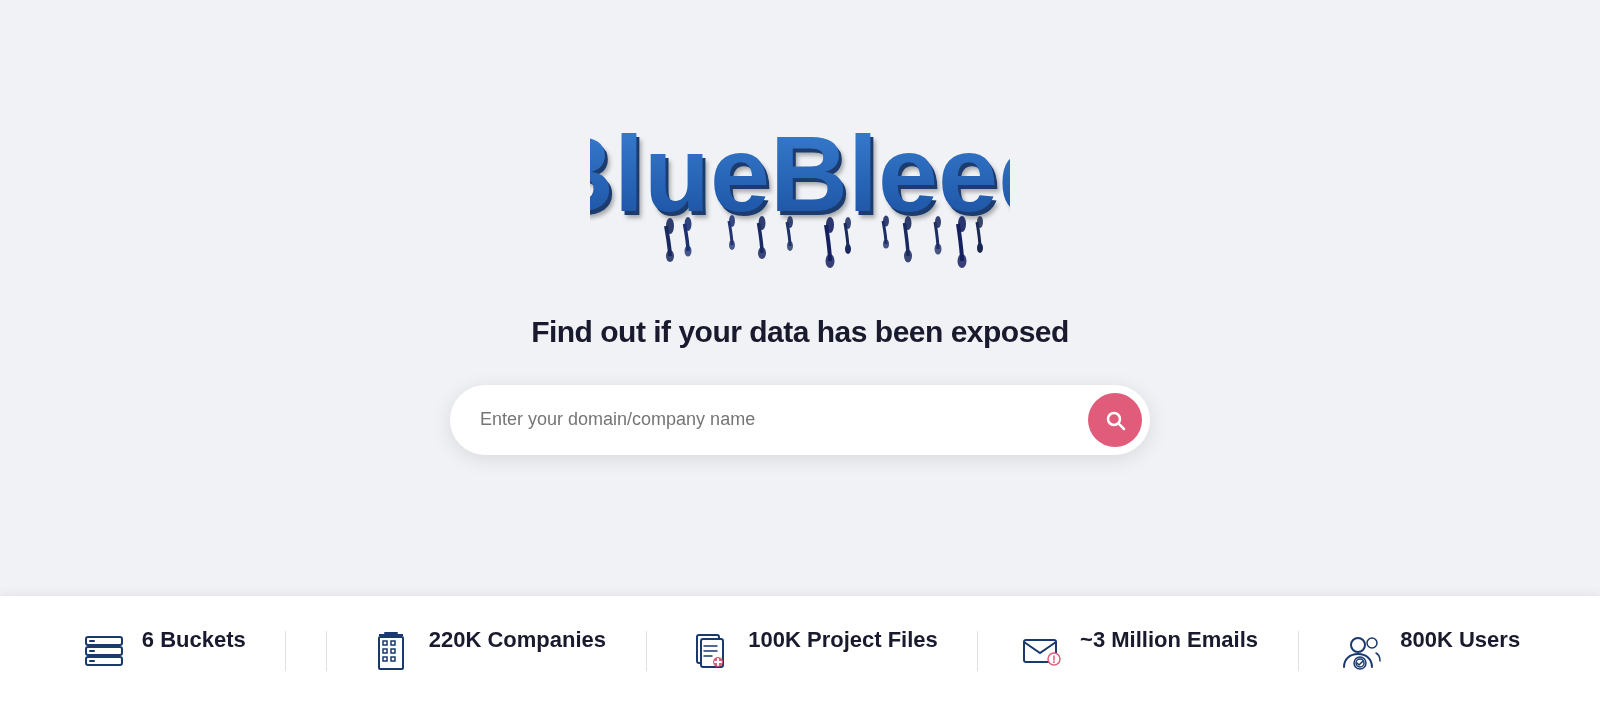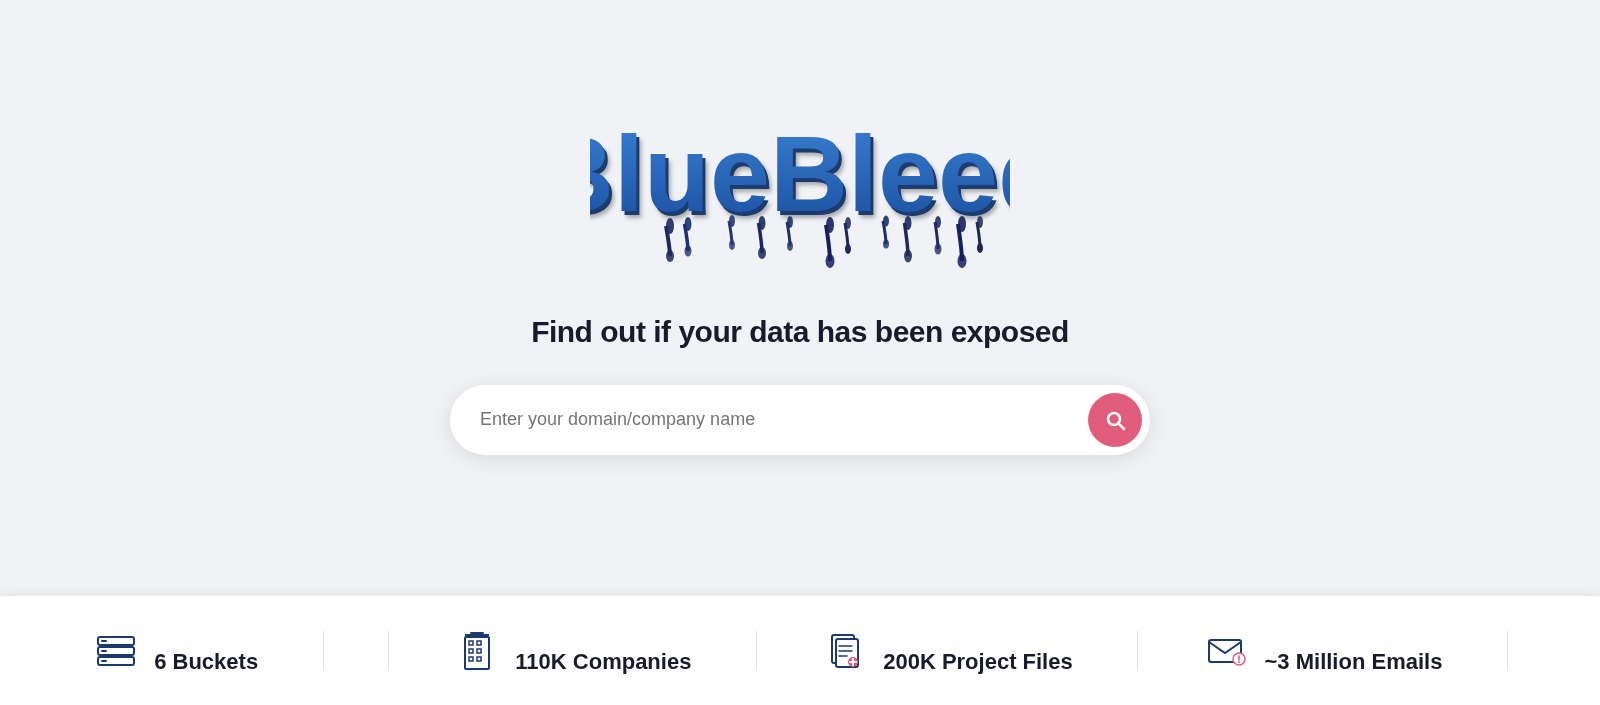--- a/index.html
+++ b/index.html
@@ -82,21 +82,21 @@
       display: flex;
       align-items: center;
       justify-content: space-around;
       border-top: 1px solid #e8e8e8;
       box-shadow: 0 -2px 10px rgba(0,0,0,0.05);
       min-height: 110px;
     }
 
     .stat-item {
       display: flex;
-      align-items: flex-end;
+      align-items: flex-start;
       gap: 14px;
     }
 
     .stat-icon {
       width: 48px;
       height: 48px;
       display: flex;
       align-items: center;
       justify-content: center;
     }
@@ -235,52 +235,66 @@
         <rect x="14" y="28" width="4" height="4" stroke="#1a3a6e" stroke-width="1.5"></rect>
         <rect x="22" y="28" width="4" height="4" stroke="#1a3a6e" stroke-width="1.5"></rect>
         <line x1="10" y1="6" x2="34" y2="6" stroke="#1a3a6e" stroke-width="2"></line>
         <line x1="18" y1="6" x2="18" y2="8" stroke="#1a3a6e" stroke-width="1.5"></line>
         <line x1="26" y1="6" x2="26" y2="8" stroke="#1a3a6e" stroke-width="1.5"></line>
 
         <line x1="22" y1="4" x2="22" y2="6" stroke="#1a3a6e" stroke-width="2" stroke-linecap="round"></line>
         <line x1="16" y1="4" x2="28" y2="4" stroke="#1a3a6e" stroke-width="2" stroke-linecap="round"></line>
       </svg>
     </div>
-    <span class="stat-label">110K Companies</span>
+    <span class="stat-label">220K Companies</span>
   </div>
 
   <div class="stat-divider"></div>
 
   <div class="stat-item">
     <div class="stat-icon">
       <svg viewBox="0 0 44 44" fill="none" xmlns="http://www.w3.org/2000/svg">
         <rect x="9" y="6" width="22" height="28" rx="2" stroke="#1a3a6e" stroke-width="2"></rect>
         <rect x="13" y="10" width="22" height="28" rx="2" stroke="#1a3a6e" stroke-width="2" fill="white"></rect>
         <line x1="16" y1="17" x2="29" y2="17" stroke="#1a3a6e" stroke-width="1.5" stroke-linecap="round"></line>
         <line x1="16" y1="22" x2="29" y2="22" stroke="#1a3a6e" stroke-width="1.5" stroke-linecap="round"></line>
         <line x1="16" y1="27" x2="24" y2="27" stroke="#1a3a6e" stroke-width="1.5" stroke-linecap="round"></line>
         <circle cx="30" cy="33" r="5" fill="#e05c7a"></circle>
         <line x1="30" y1="30" x2="30" y2="36" stroke="white" stroke-width="2" stroke-linecap="round"></line>
         <line x1="27" y1="33" x2="33" y2="33" stroke="white" stroke-width="2" stroke-linecap="round"></line>
       </svg>
     </div>
-    <span class="stat-label">200K Project Files</span>
+    <span class="stat-label">100K Project Files</span>
   </div>
 
   <div class="stat-divider"></div>
 
   <div class="stat-item">
     <div class="stat-icon">
       <svg viewBox="0 0 44 44" fill="none" xmlns="http://www.w3.org/2000/svg">
         <rect x="4" y="11" width="32" height="22" rx="2" stroke="#1a3a6e" stroke-width="2"></rect>
         <path d="M4 13 L20 24 L36 13" stroke="#1a3a6e" stroke-width="2" stroke-linecap="round"></path>
         <circle cx="34" cy="30" r="6" fill="white" stroke="#e05c7a" stroke-width="1.5"></circle>
         <line x1="34" y1="27" x2="34" y2="31" stroke="#e05c7a" stroke-width="1.5" stroke-linecap="round"></line>
         <circle cx="34" cy="33" r="1" fill="#e05c7a"></circle>
       </svg>
     </div>
     <span class="stat-label">~3 Million Emails</span>
   </div>
 
   <div class="stat-divider"></div>
 
+  <div class="stat-item">
+    <div class="stat-icon">
+      <svg viewBox="0 0 44 44" fill="none" xmlns="http://www.w3.org/2000/svg">
+        <circle cx="18" cy="16" r="7" stroke="#1a3a6e" stroke-width="2"></circle>
+        <path d="M4 38 C4 30 10 25 18 25 C26 25 32 30 32 38" stroke="#1a3a6e" stroke-width="2" stroke-linecap="round"></path>
+        <circle cx="32" cy="14" r="5" stroke="#1a3a6e" stroke-width="1.5"></circle>
+        <path d="M36 24 C38 25 40 28 40 32" stroke="#1a3a6e" stroke-width="1.5" stroke-linecap="round"></path>
+        <circle cx="20" cy="34" r="6" fill="white" stroke="#1a3a6e" stroke-width="1.5"></circle>
+        <circle cx="20" cy="34" r="4" stroke="#1a3a6e" stroke-width="1.5" fill="none"></circle>
+        <path d="M17 34 L19 36 L23 32" stroke="#1a3a6e" stroke-width="1.5" stroke-linecap="round" stroke-linejoin="round"></path>
+      </svg>
+    </div>
+    <span class="stat-label">800K Users</span>
+  </div>
 
 </div>
 
 </body></html>

